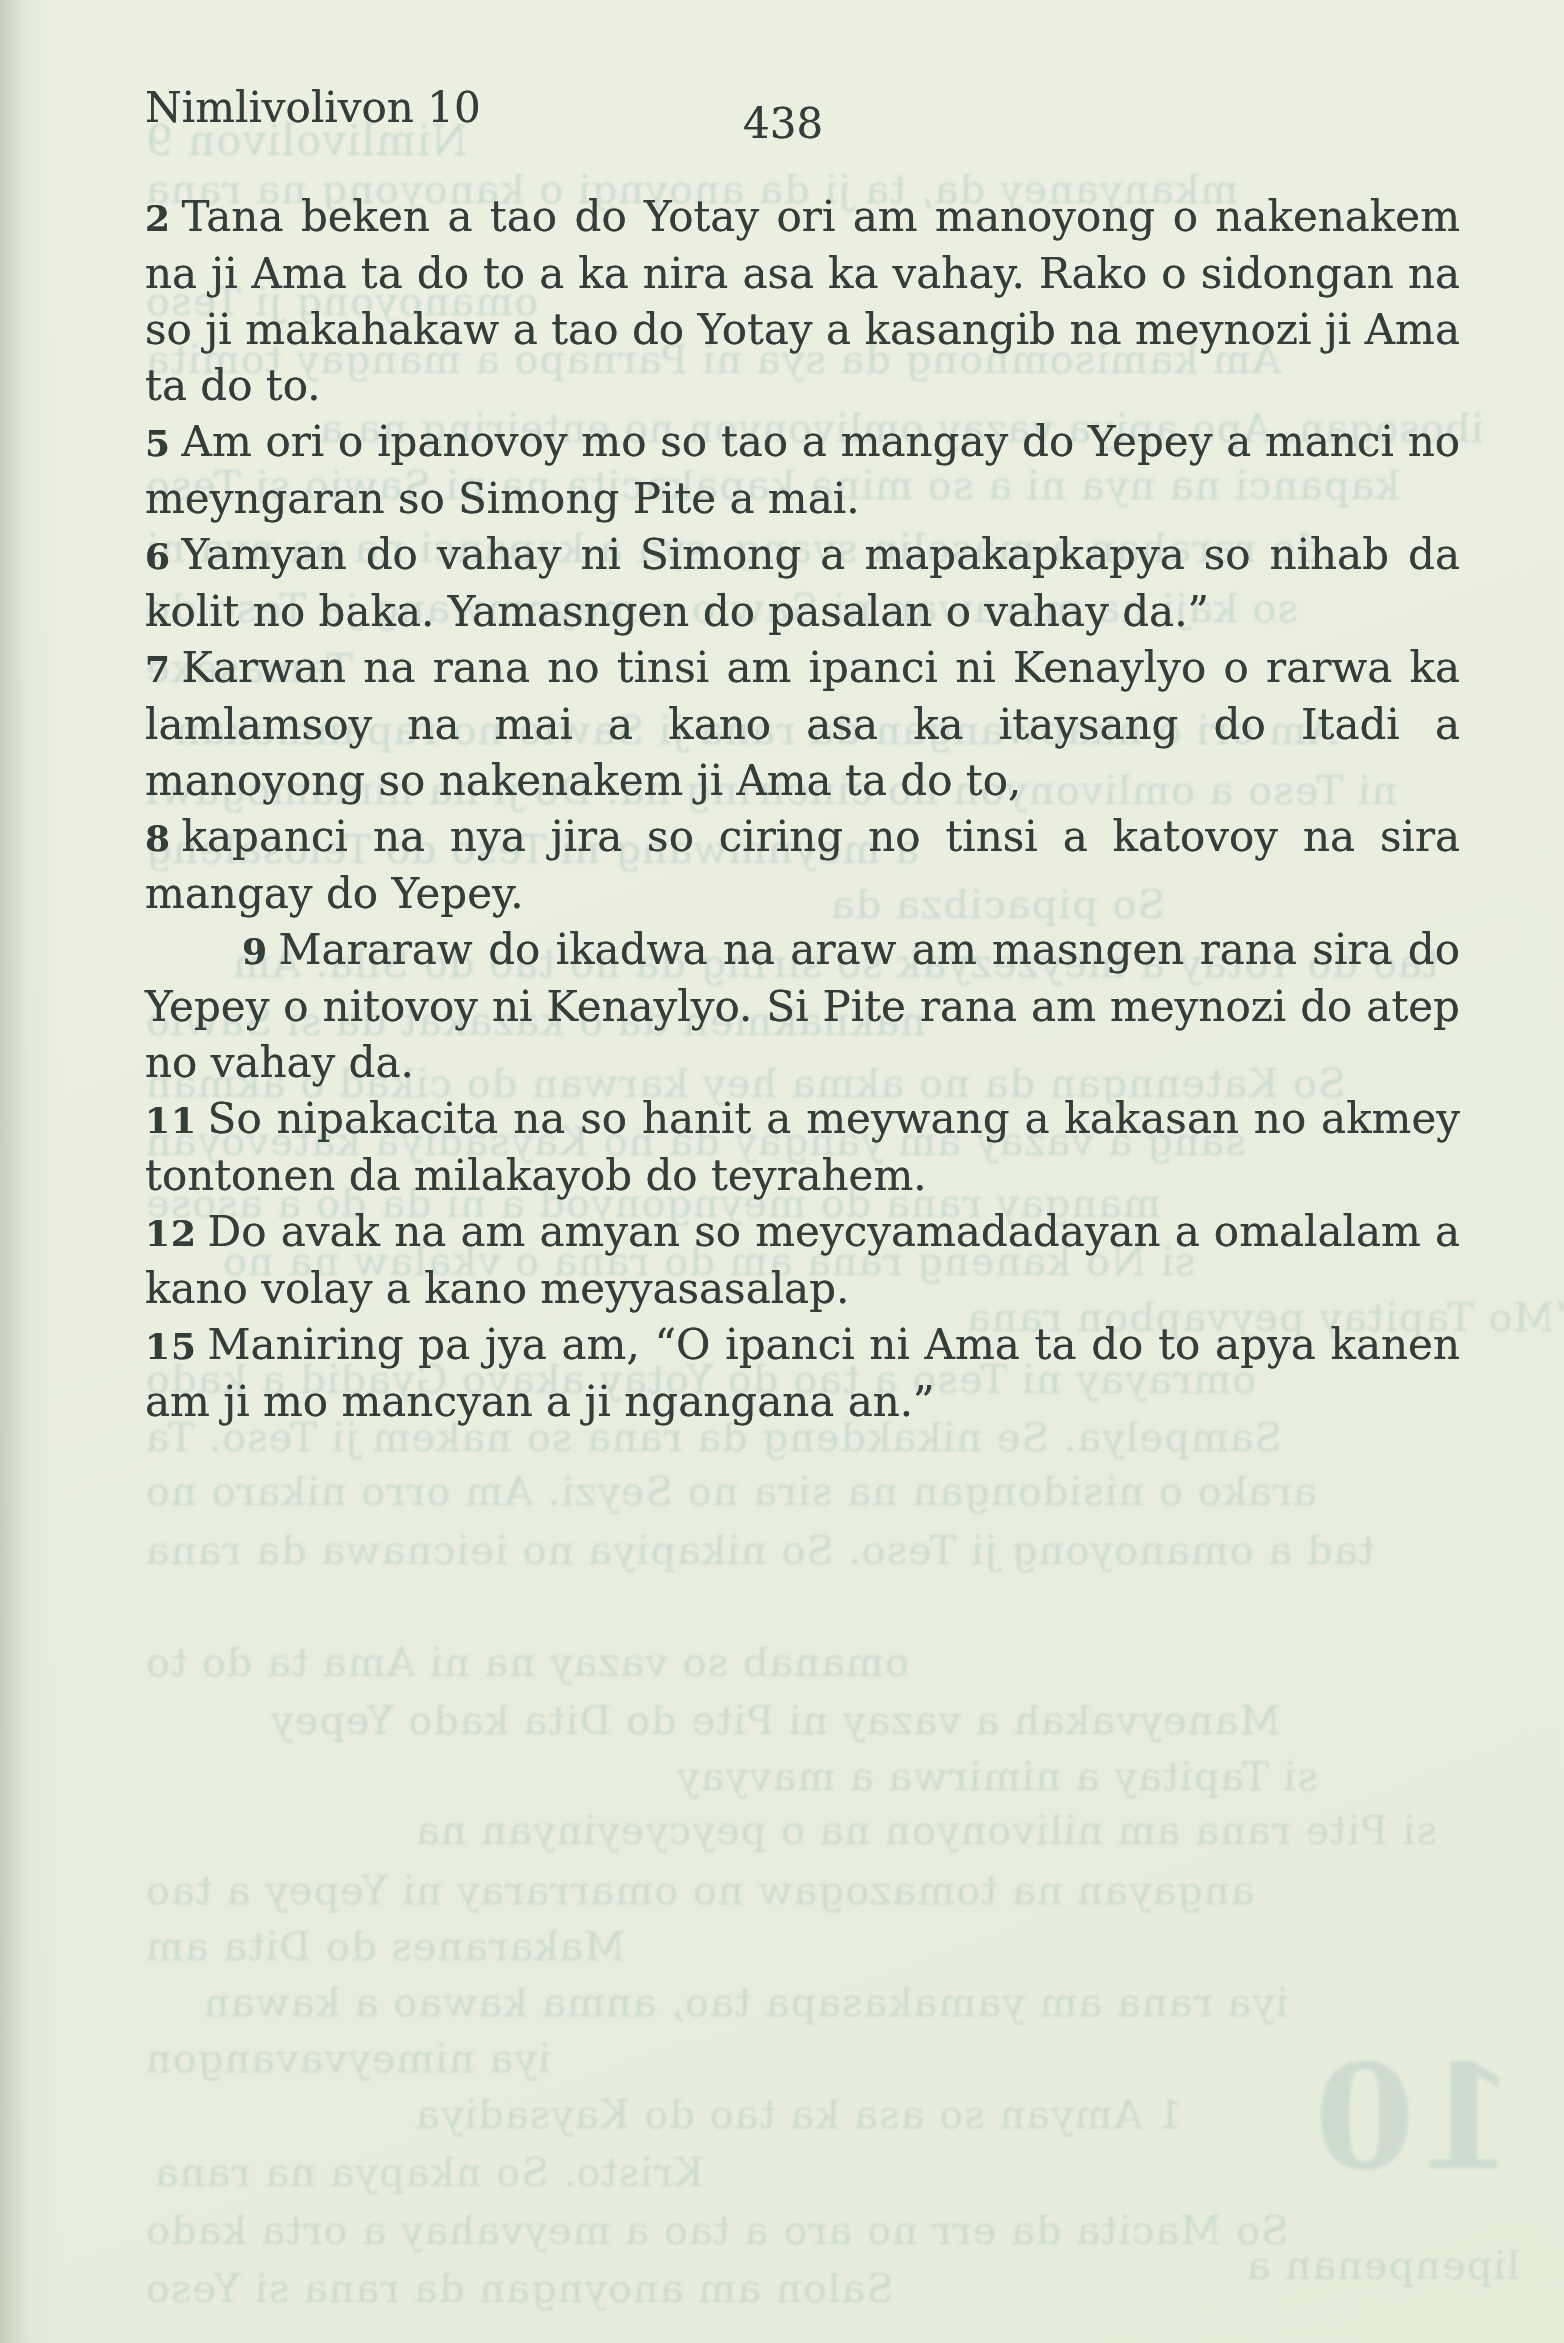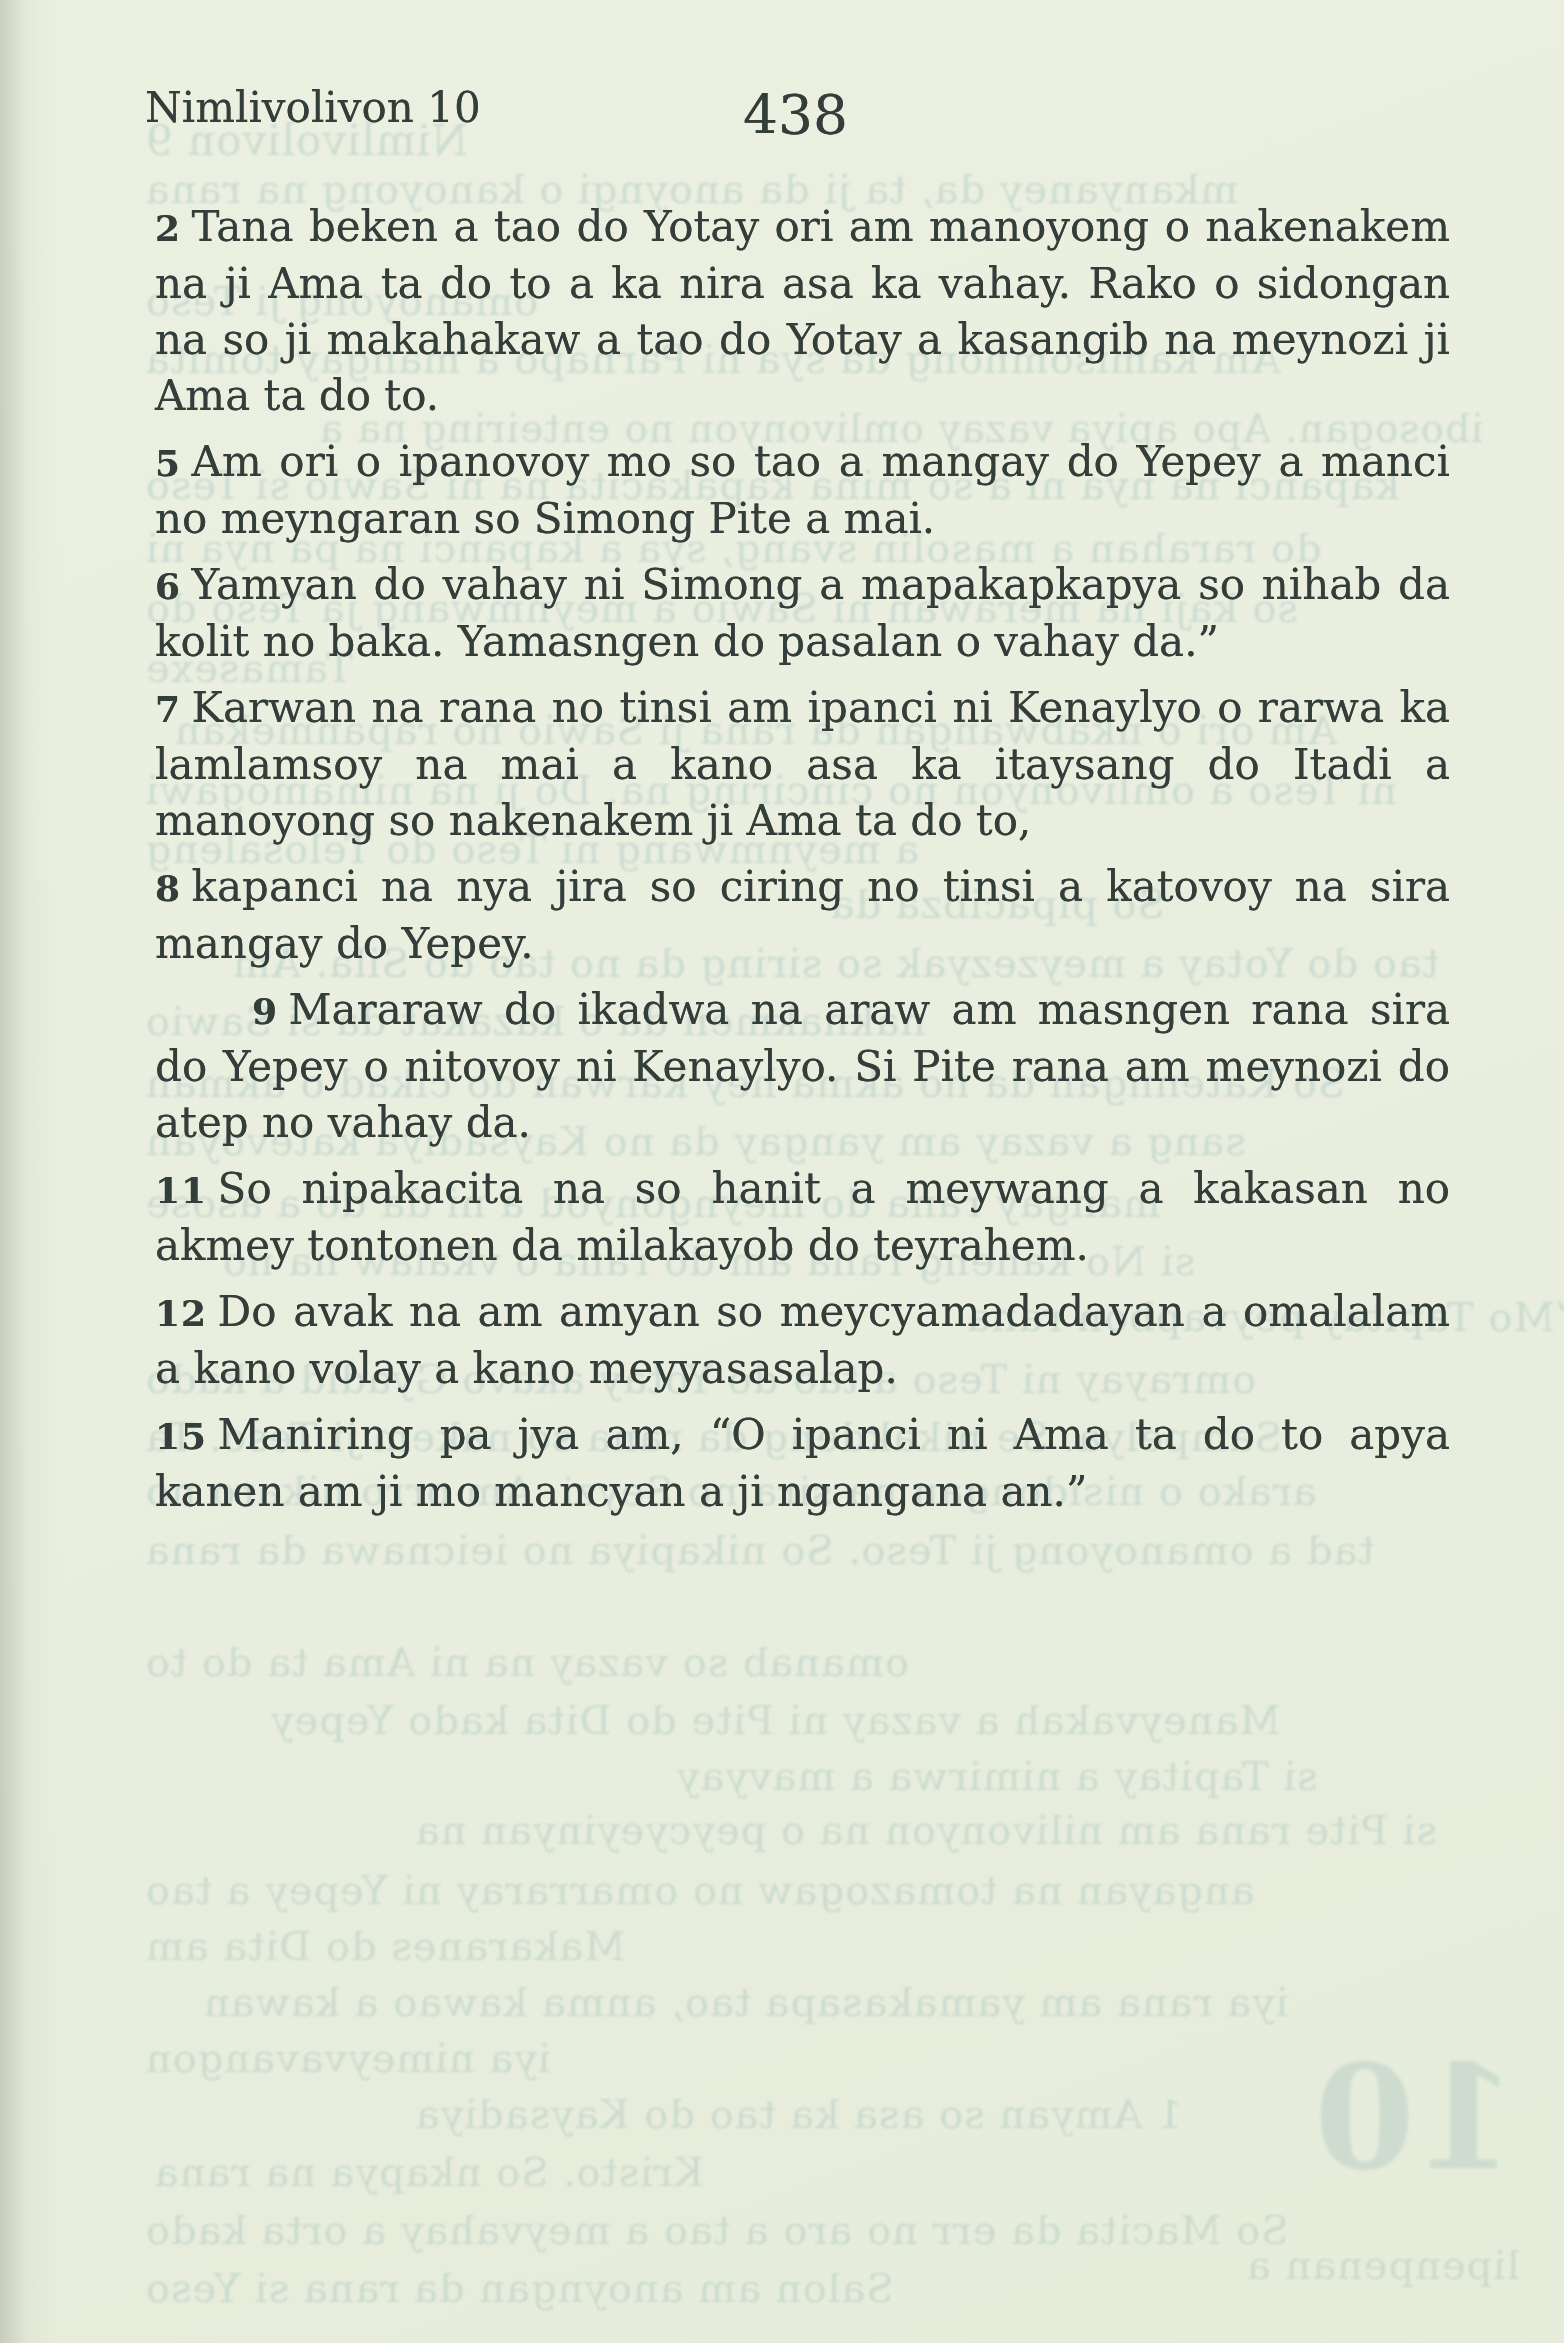--- a/index.html
+++ b/index.html
@@ -54,40 +54,40 @@
     left: 145px;
     top: 83px;
     z-index: 2;
     font-size: 42px;
     color: var(--ink);
     text-shadow: 0 0 0.5px rgba(51,61,57,0.75);
   }
   .page-num {
     position: absolute;
     left: 743px;
-    top: 83px;
+    top: 99px;
     z-index: 2;
-    font-size: 55px;
+    font-size: 42px;
     color: var(--ink);
     text-shadow: 0 0 0.5px rgba(51,61,57,0.75);
   }
   .text-col {
     position: absolute;
     left: 145px;
     top: 189px;
     width: 1315px;
     z-index: 2;
     font-size: 42px;
     line-height: 56px;
     color: var(--ink);
     text-align: justify;
     text-shadow: 0 0 0.5px rgba(51,61,57,0.75);
   }
   .verse {
-    margin: 10px;
+    margin: 0;
     padding: 0;
   }
   .verse.indent {
     text-indent: 97px;
   }
   .vnum {
     font-weight: bold;
     font-size: 36px;
     letter-spacing: 1px;
   }

